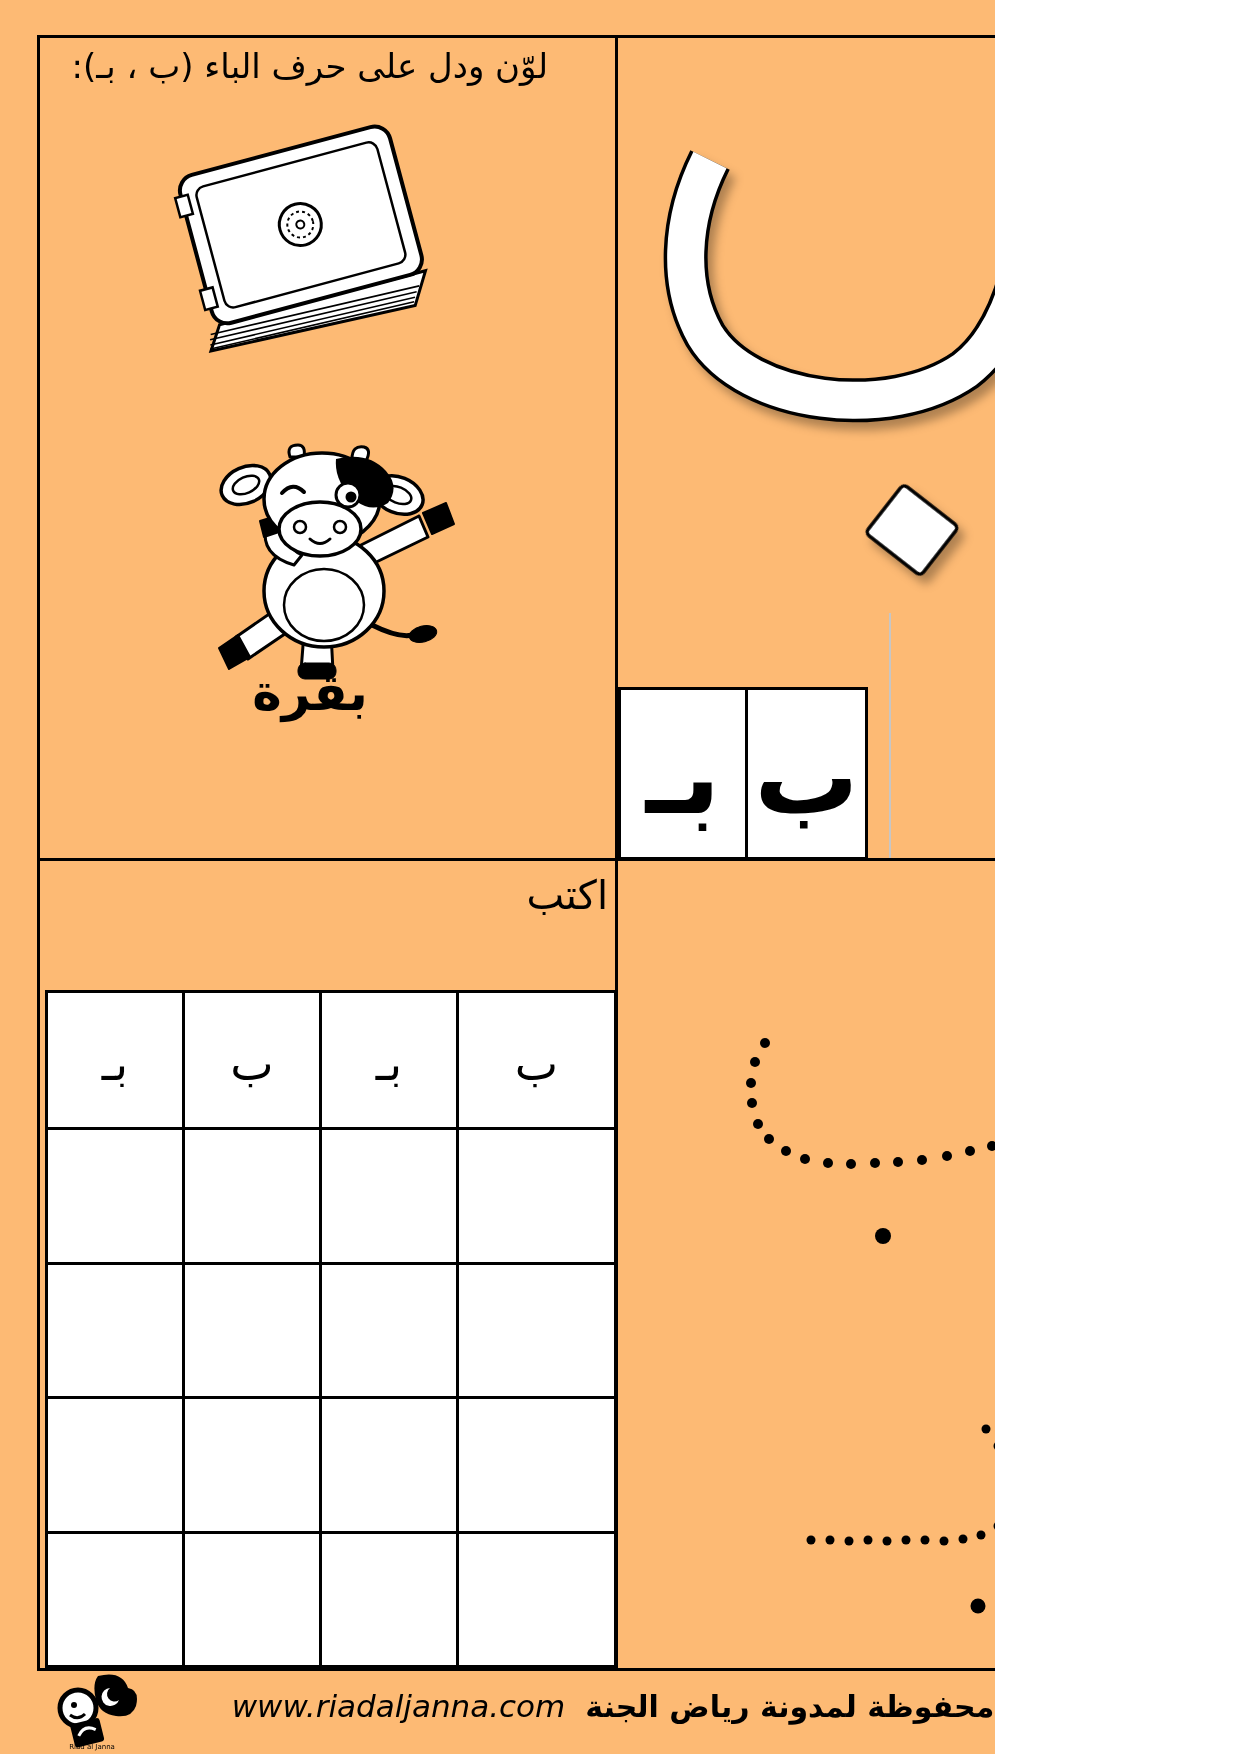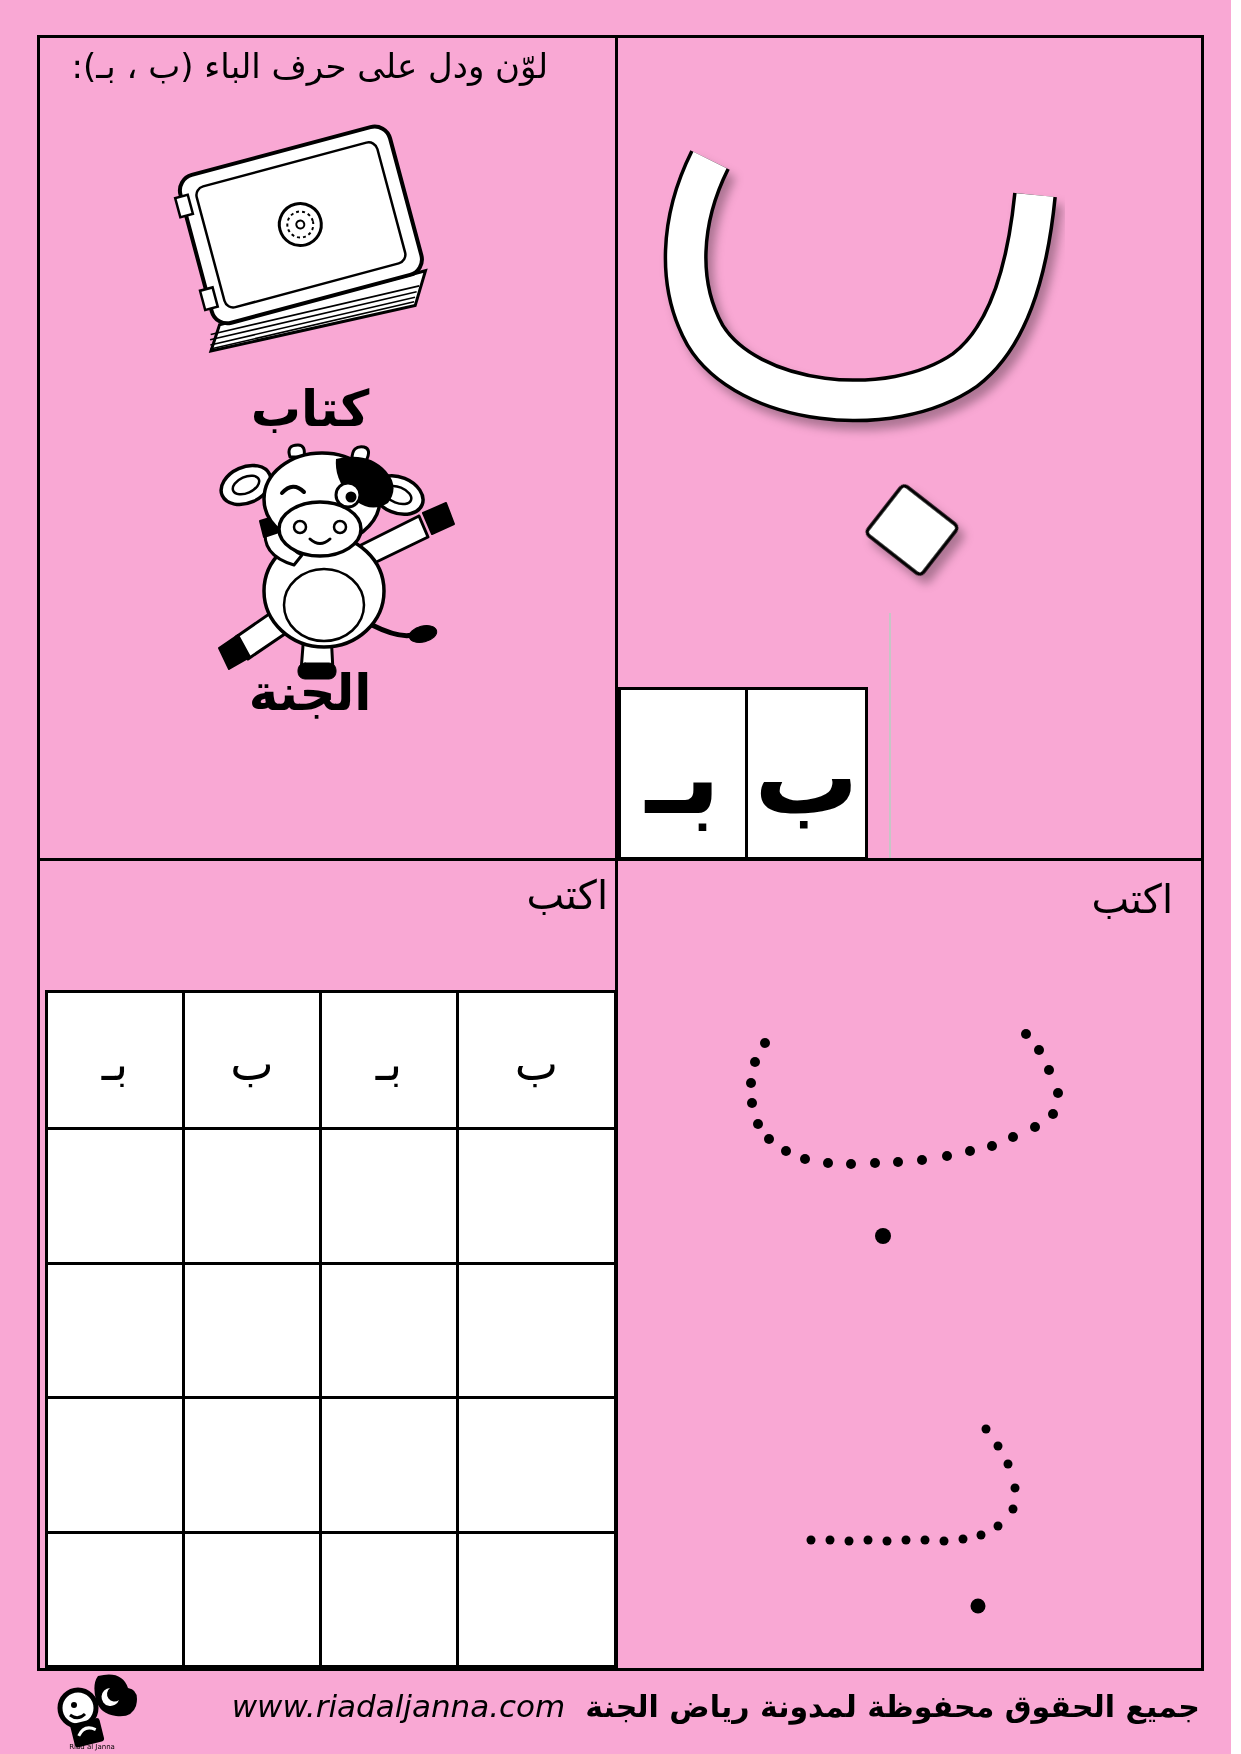--- a/index.html
+++ b/index.html
@@ -1,16 +1,16 @@
 <!DOCTYPE html>
 <html lang="ar"><head>
 <meta charset="utf-8">
 <style>
   html,body{margin:0;padding:0;background:#fff;}
-  .page{position:relative;width:1231px;height:1754px;background:#f9a8d4;
+  .page{position:relative;width:995px;height:1754px;background:#fdba74;
         font-family:"DejaVu Sans",sans-serif;color:#000;overflow:hidden;}
   .abs{position:absolute;}
   .frame{left:37px;top:35px;width:1167px;height:1636px;border:3px solid #000;box-sizing:border-box;}
   .vdiv{left:615px;top:35px;width:3px;height:1636px;background:#000;}
   .hdiv{left:37px;top:858px;width:1167px;height:3px;background:#000;}
   .faintline{left:889px;top:613px;width:2px;height:245px;background:#c6c6c6;}
   .rtl{direction:rtl;}
   .instruction{left:63px;top:46px;width:485px;font-size:34px;text-align:right;white-space:nowrap;}
   .word-label{width:230px;text-align:center;font-size:50px;font-weight:bold;}
   .book-label{left:195px;top:380px;}
@@ -66,21 +66,20 @@
       <rect x="55" y="58" width="187" height="125" rx="9" stroke-width="2.5" fill="none"></rect>
 
       <rect x="34" y="62" width="13" height="20" stroke-width="2.5"></rect>
       <rect x="34" y="158" width="13" height="20" stroke-width="2.5"></rect>
 
       <circle cx="148" cy="120" r="21" stroke-width="3"></circle>
       <circle cx="148" cy="120" r="13" stroke-width="2" stroke-dasharray="3 3" fill="none"></circle>
       <circle cx="148" cy="120" r="4" stroke-width="2" fill="none"></circle>
     </g>
   </svg>
-  <div class="abs word-label book-label rtl">كتاب</div>
 
   <svg class="abs" style="left:190px;top:443px;" width="265" height="240" viewBox="0 0 265 240">
     <g stroke="#000" fill="#fff" stroke-linejoin="round" stroke-linecap="round">
 
       <path d="M 182 182 Q 214 198 228 190" fill="none" stroke-width="5"></path>
       <ellipse cx="233" cy="191" rx="14" ry="8" fill="#000" transform="rotate(-14 233 191)"></ellipse>
 
       <path d="M 98 158 L 46 194 L 58 216 L 108 182 Z" stroke-width="3"></path>
       <path d="M 48 192 L 29 205 L 39 226 L 60 214 Z" fill="#000" stroke-width="2"></path>
 
@@ -111,21 +110,21 @@
       <circle cx="158" cy="52" r="12" stroke-width="3"></circle>
       <circle cx="161" cy="54" r="5.5" fill="#000" stroke="none"></circle>
       <path d="M 92 50 q 11 -12 22 -1" fill="none" stroke-width="4"></path>
 
       <ellipse cx="130" cy="86" rx="41" ry="27" stroke-width="3.5"></ellipse>
       <circle cx="110" cy="84" r="6" stroke-width="2.5" fill="none"></circle>
       <circle cx="150" cy="84" r="6" stroke-width="2.5" fill="none"></circle>
       <path d="M 120 96 q 10 9 20 0" fill="none" stroke-width="3"></path>
     </g>
   </svg>
-  <div class="abs word-label cow-label rtl">الجنة</div>
+  <div class="abs word-label cow-label rtl">بقرة</div>
 
   <svg class="abs" style="left:635px;top:130px;" width="430" height="470" viewBox="0 0 430 470" aria-label="ب">
     <g class="shadowed">
       <path d="M 75 30 C 45 90, 42 155, 70 205 C 112 275, 255 292, 330 240 C 372 208, 392 145, 400 65" fill="none" stroke="#000" stroke-width="44" stroke-linecap="butt"></path>
       <path d="M 75 30 C 45 90, 42 155, 70 205 C 112 275, 255 292, 330 240 C 372 208, 392 145, 400 65" fill="none" stroke="#fff" stroke-width="37" stroke-linecap="butt"></path>
       <g transform="translate(277,400) rotate(38)">
         <rect x="-35" y="-31" width="70" height="62" rx="5" fill="#fff" stroke="#000" stroke-width="3.5"></rect>
       </g>
     </g>
   </svg>

